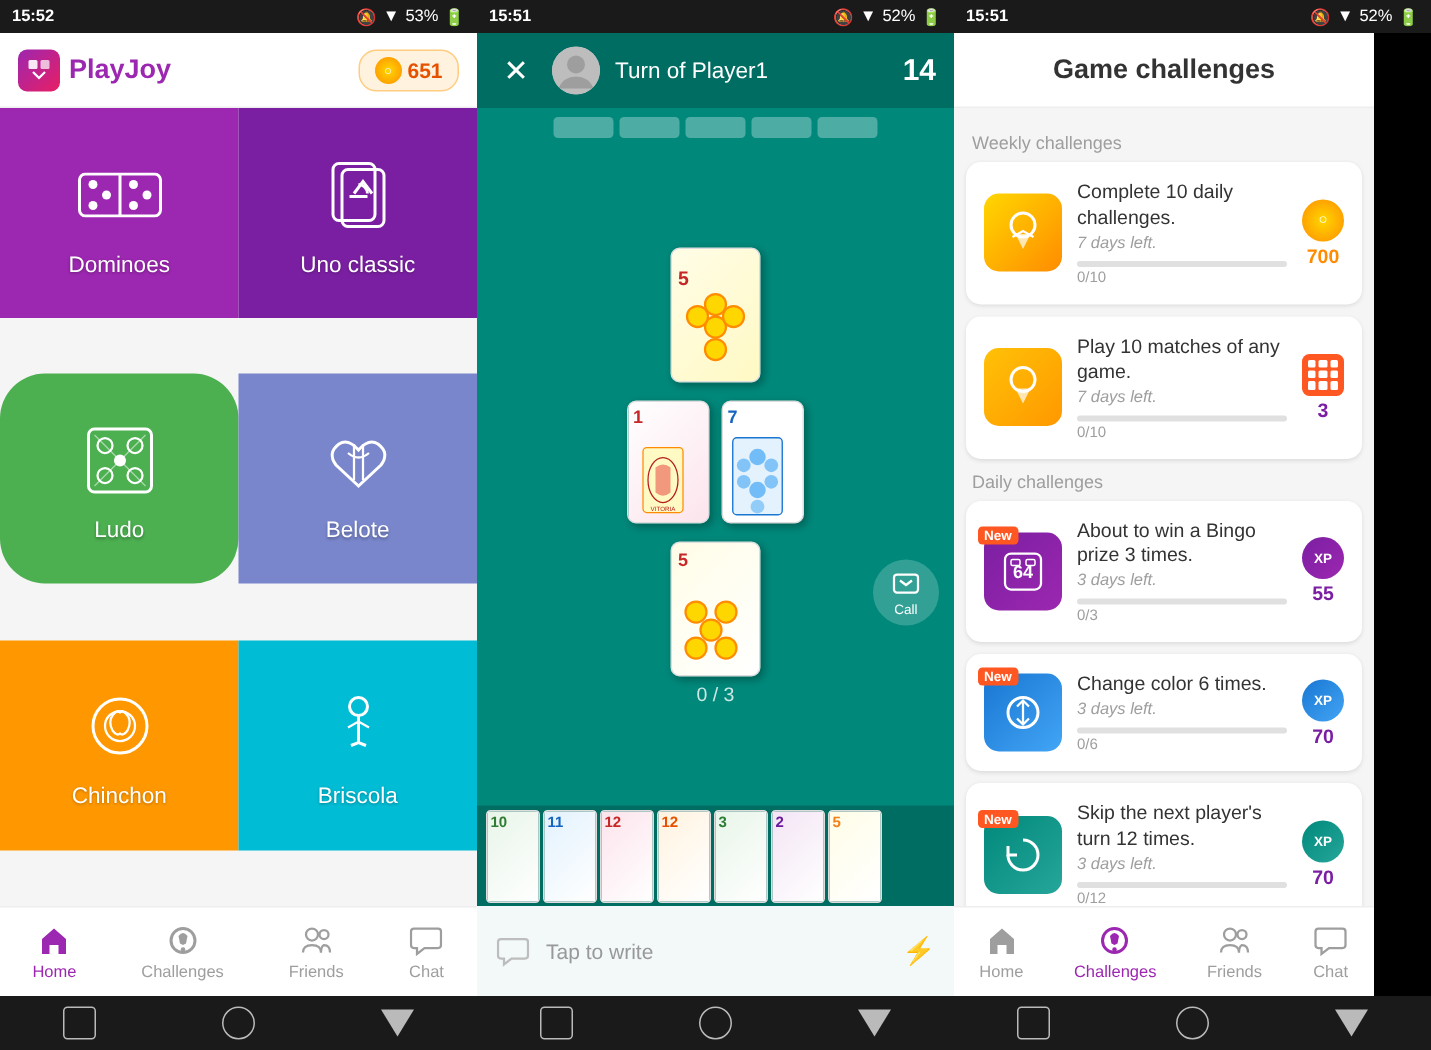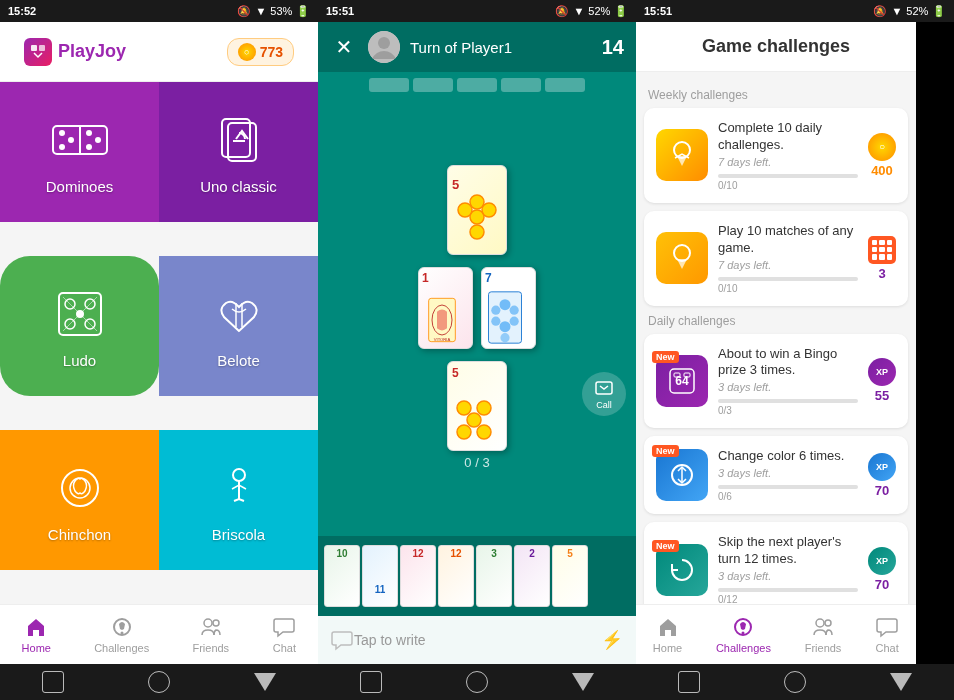--- a/index.html
+++ b/index.html
@@ -8,21 +8,21 @@
     
     .status-bar { height: 22px; display: flex; align-items: center; justify-content: space-between; padding: 0 8px; font-size: 11px; color: #fff; background: #000; }
     .status-bar-left { font-weight: bold; }
     .status-bar-right { display: flex; align-items: center; gap: 4px; }
     
     
     .panels { display: flex; flex: 1; overflow: hidden; }
     
     
     .panel-games { width: 318px; display: flex; flex-direction: column; background: #f5f5f5; }
-    .panel-games-header { height: 60px; background: #fff; display: flex; align-items: center; justify-content: space-between; padding: 0 24px; border-bottom: 1px solid #eee; }
+    .panel-games-header { height: 50px; background: #fff; display: flex; align-items: center; justify-content: space-between; padding: 0 12px; border-bottom: 1px solid #eee; }
     .playjoy-logo { display: flex; align-items: center; gap: 6px; font-size: 18px; color: #9c27b0; font-weight: bold; }
     .logo-icon { width: 28px; height: 28px; background: linear-gradient(135deg, #9c27b0, #e91e63); border-radius: 6px; display: flex; align-items: center; justify-content: center; color: #fff; font-size: 14px; }
     .coins-badge { display: flex; align-items: center; gap: 4px; background: #fff3e0; border-radius: 12px; padding: 4px 10px; border: 1px solid #ffcc80; }
     .coin-icon { width: 18px; height: 18px; background: radial-gradient(circle, #ffd700, #ff8c00); border-radius: 50%; display: flex; align-items: center; justify-content: center; font-size: 9px; color: #fff; font-weight: bold; }
     .coins-value { font-size: 14px; font-weight: bold; color: #e65100; }
     
     .games-grid { flex: 1; display: grid; grid-template-columns: 1fr 1fr; overflow-y: auto; }
     .game-tile { display: flex; flex-direction: column; align-items: center; justify-content: center; height: 140px; cursor: pointer; position: relative; }
     .game-tile-icon { width: 60px; height: 60px; display: flex; align-items: center; justify-content: center; margin-bottom: 8px; }
     .game-tile-label { color: #fff; font-size: 15px; font-weight: 500; text-shadow: 0 1px 2px rgba(0,0,0,0.3); }
@@ -56,23 +56,23 @@
     .card { background: #fff; border-radius: 6px; border: 1px solid #ddd; box-shadow: 2px 2px 6px rgba(0,0,0,0.3); overflow: hidden; display: flex; align-items: center; justify-content: center; }
     .card-lg { width: 60px; height: 90px; }
     .card-md { width: 55px; height: 82px; }
     
     .cards-row { display: flex; gap: 8px; margin: 4px 0; }
     
     .call-btn { position: absolute; right: 10px; bottom: 120px; width: 44px; height: 44px; background: rgba(255,255,255,0.2); border-radius: 50%; display: flex; align-items: center; justify-content: center; color: #fff; font-size: 9px; text-align: center; cursor: pointer; flex-direction: column; }
     
     .card-count { color: rgba(255,255,255,0.8); font-size: 13px; margin-top: 4px; }
     
-    .hand-cards { height: 80px; background: rgba(0,0,0,0.2); display: flex; align-items: center; padding: 4px 6px; gap: 2px; overflow: hidden; text-align: center; }
-    
-    .game-chat { height: 48px; background: rgba(255,255,255,0.95); display: flex; align-items: center; padding: 0 12px; }
+    .hand-cards { height: 67px; background: rgba(0,0,0,0.2); display: flex; align-items: center; padding: 4px 6px; gap: 2px; overflow: hidden; }
+    
+    .game-chat { height: 60px; background: rgba(255,255,255,0.95); display: flex; align-items: center; padding: 0 12px; gap: 10px; }
     .chat-input-area { flex: 1; color: #999; font-size: 14px; }
     .chat-icon { width: 24px; height: 24px; display: flex; align-items: center; justify-content: center; }
     .lightning-icon { color: #ffd700; font-size: 18px; }
     
     
     .panel-challenges { width: 280px; display: flex; flex-direction: column; background: #f5f5f5; }
     .challenges-header { height: 50px; background: #fff; display: flex; align-items: center; justify-content: center; border-bottom: 1px solid #eee; }
     .challenges-title { font-size: 18px; font-weight: bold; color: #333; }
     
     .challenges-list { flex: 1; overflow-y: auto; padding: 8px; }
@@ -165,21 +165,21 @@
           <svg width="18" height="18" viewBox="0 0 18 18">
             <rect x="2" y="2" width="6" height="6" rx="1" fill="white" opacity="0.9"></rect>
             <rect x="10" y="2" width="6" height="6" rx="1" fill="white" opacity="0.7"></rect>
             <path d="M5 10 L9 14 L13 10" stroke="white" stroke-width="1.5" fill="none"></path>
           </svg>
         </div>
         <span>PlayJoy</span>
       </div>
       <div class="coins-badge">
         <div class="coin-icon">○</div>
-        <span class="coins-value">773</span>
+        <span class="coins-value">651</span>
       </div>
     </div>
 
     <div class="games-grid">
 
       <div class="game-tile tile-dominoes">
         <div class="game-tile-icon">
           <svg width="56" height="30" viewBox="0 0 56 30">
             <rect x="1" y="1" width="54" height="28" rx="4" fill="none" stroke="white" stroke-width="2"></rect>
             <line x1="28" y1="1" x2="28" y2="29" stroke="white" stroke-width="2"></line>
@@ -395,21 +395,21 @@
 
       <div class="card-count">0 / 3</div>
     </div>
 
     <div class="hand-cards">
       <div style="display:flex;gap:2px;align-items:center;overflow:hidden;">
         <div class="hc" style="background:linear-gradient(135deg,#e8f5e9,#fff);">
           <div style="padding:2px;font-size:10px;font-weight:bold;color:#2e7d32;">10</div>
         </div>
         <div class="hc" style="background:linear-gradient(135deg,#e3f2fd,#fff);">
-          <div style="padding:2px;font-size:10px;font-weight:bold;color:#1565c0;margin-top:36px;">11</div>
+          <div style="padding:2px;font-size:10px;font-weight:bold;color:#1565c0;">11</div>
         </div>
         <div class="hc" style="background:linear-gradient(135deg,#fce4ec,#fff);">
           <div style="padding:2px;font-size:10px;font-weight:bold;color:#c62828;">12</div>
         </div>
         <div class="hc" style="background:linear-gradient(135deg,#fff3e0,#fff);">
           <div style="padding:2px;font-size:10px;font-weight:bold;color:#e65100;">12</div>
         </div>
         <div class="hc" style="background:linear-gradient(135deg,#e8f5e9,#fff);">
           <div style="padding:2px;font-size:10px;font-weight:bold;color:#2e7d32;">3</div>
         </div>
@@ -454,21 +454,21 @@
           <div class="challenge-days">7 days left.</div>
           <div class="challenge-progress">
             <div class="challenge-progress-fill" style="width:0%"></div>
           </div>
           <div class="progress-label">0/10</div>
         </div>
         <div class="challenge-reward">
           <div class="reward-icon reward-coin" style="width:28px;height:28px;border-radius:50%;background:radial-gradient(circle,#ffd700,#ff8c00);display:flex;align-items:center;justify-content:center;">
             <span style="font-size:10px;color:#fff;font-weight:bold;">○</span>
           </div>
-          <span class="reward-value">400</span>
+          <span class="reward-value">700</span>
         </div>
       </div>
 
       <div class="challenge-card">
         <div class="challenge-badge badge-yellow">
           <svg width="30" height="30" viewBox="0 0 30 30">
             <circle cx="15" cy="10" r="8" fill="none" stroke="white" stroke-width="2"></circle>
             <path d="M10 16 L15 26 L20 16" fill="white" opacity="0.7"></path>
           </svg>
         </div>

